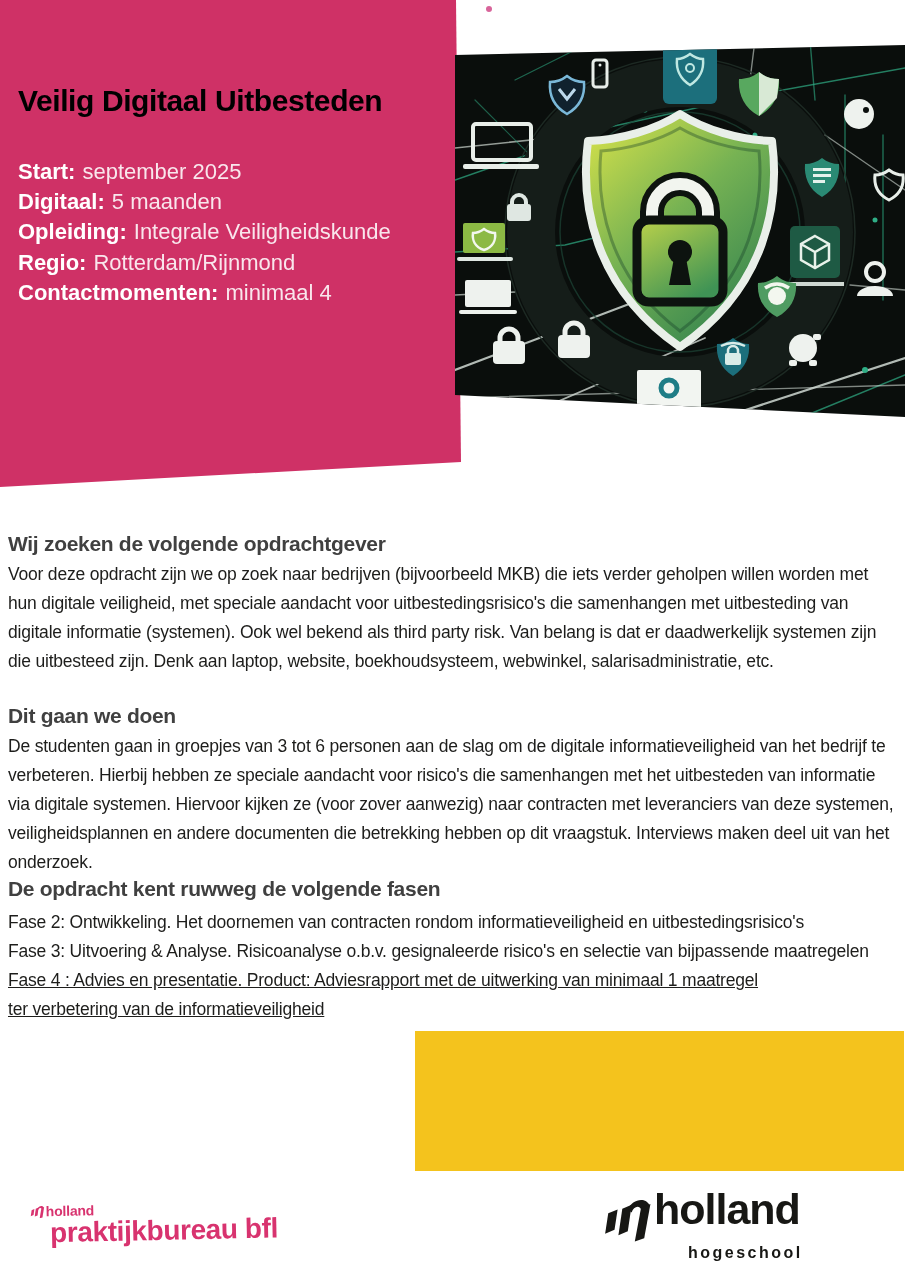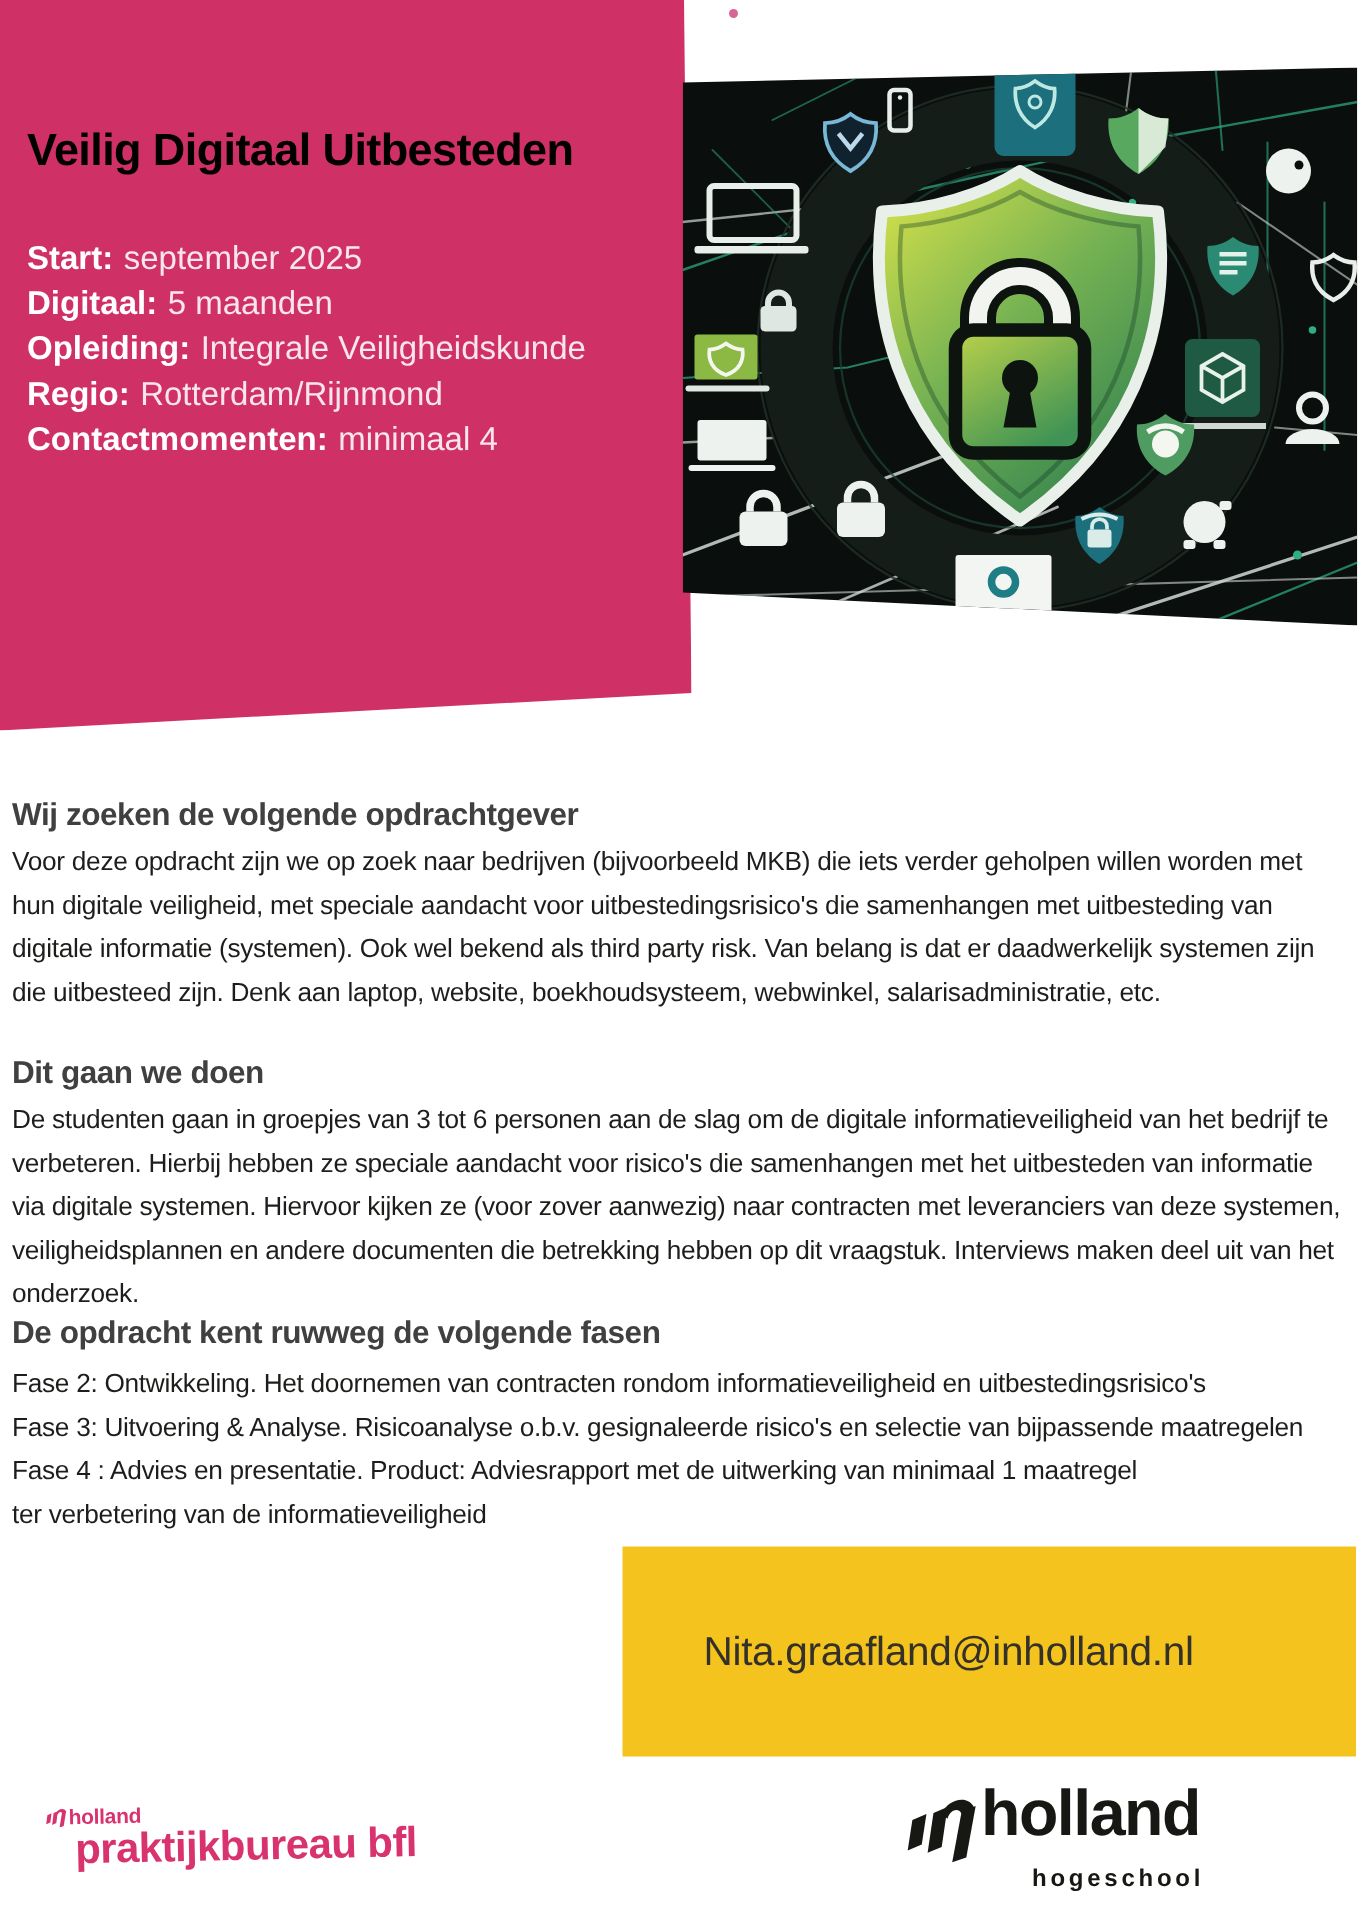--- a/index.html
+++ b/index.html
@@ -241,25 +241,24 @@
 <div class="abs section-heading" style="top:531px;">Wij zoeken de volgende opdrachtgever</div>
 <div class="abs section-body" style="top:560px;">Voor deze opdracht zijn we op zoek naar bedrijven (bijvoorbeeld MKB) die iets verder geholpen willen worden met hun digitale veiligheid, met speciale aandacht voor uitbestedingsrisico's die samenhangen met uitbesteding van digitale informatie (systemen). Ook wel bekend als third party risk. Van belang is dat er daadwerkelijk systemen zijn die uitbesteed zijn. Denk aan laptop, website, boekhoudsysteem, webwinkel, salarisadministratie, etc.</div>
 
 <div class="abs section-heading" style="top:703px;">Dit gaan we doen</div>
 <div class="abs section-body" style="top:732px;">De studenten gaan in groepjes van 3 tot 6 personen aan de slag om de digitale informatieveiligheid van het bedrijf te verbeteren. Hierbij hebben ze speciale aandacht voor risico's die samenhangen met het uitbesteden van informatie via digitale systemen. Hiervoor kijken ze (voor zover aanwezig) naar contracten met leveranciers van deze systemen, veiligheidsplannen en andere documenten die betrekking hebben op dit vraagstuk. Interviews maken deel uit van het onderzoek.</div>
 
 <div class="abs section-heading" style="top:876px;">De opdracht kent ruwweg de volgende fasen</div>
 <div class="abs section-body" style="top:908px;">
   <span class="fase-line">Fase 2: Ontwikkeling. Het doornemen van contracten rondom informatieveiligheid en uitbestedingsrisico's</span>
   <span class="fase-line">Fase 3: Uitvoering &amp; Analyse. Risicoanalyse o.b.v. gesignaleerde risico's en selectie van bijpassende maatregelen</span>
-  <span class="fase-line" style="width:760px;">Fase 4 : Advies en presentatie. Product: Adviesrapport met de uitwerking van minimaal 1 maatregel ter verbetering van de informatieveiligheid</span>
+  <span class="fase-line" style="width:760px;text-decoration:underline;">Fase 4 : Advies en presentatie. Product: Adviesrapport met de uitwerking van minimaal 1 maatregel ter verbetering van de informatieveiligheid</span>
 </div>
 
 <div class="abs contact-box">
-  <div class="contact-line">Nita.graafland@inholland.nl</div>
 </div>
 
 <div class="abs footer-left">
   <div class="mini-brand">
     <svg width="15" height="14" viewBox="0 0 64 60" fill="#d8336f">
       <path d="M8 24 L20 19 L16 45 L4 50 Z"></path>
       <path d="M26 18 L38 13 L33 47 L21 52 Z"></path>
       <path d="M33 19 C38 6 56 2 61 14 L50 19 C48 13 40 15 38 23 Z"></path>
       <path d="M50 17 L62 12 L54 56 L42 60 Z"></path>
     </svg>

